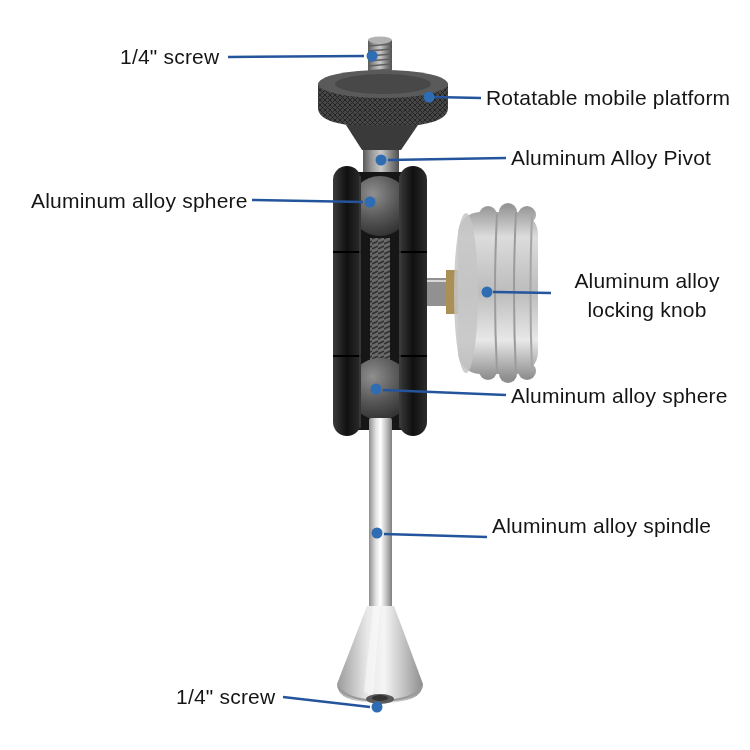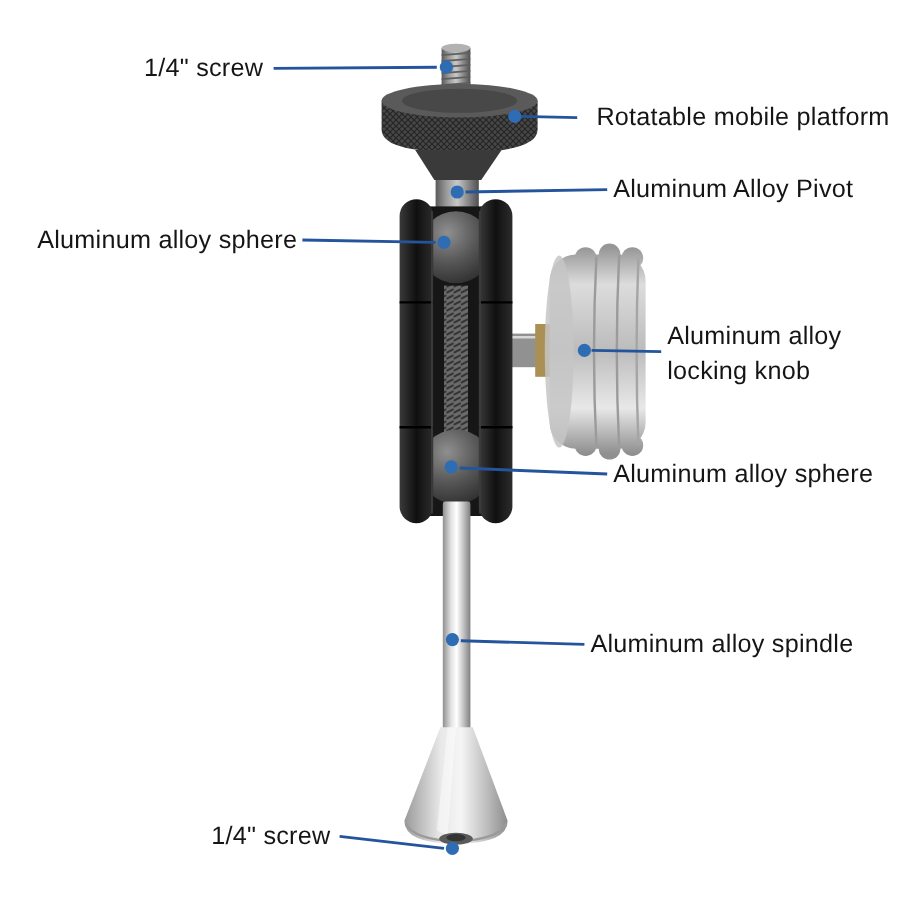--- a/index.html
+++ b/index.html
@@ -159,19 +159,19 @@
     <circle cx="381" cy="160" r="5.5"></circle>
     <circle cx="370" cy="202" r="5.5"></circle>
     <circle cx="487" cy="292" r="5.5"></circle>
     <circle cx="376" cy="389" r="5.5"></circle>
     <circle cx="377" cy="533" r="5.5"></circle>
     <circle cx="377" cy="707" r="5.5"></circle>
   </g>
 </svg>
 
 <div class="label" style="left:120px; top:45px;">1/4" screw</div>
-<div class="label" style="left:486px; top:86px;margin-left:11px;">Rotatable mobile platform</div>
+<div class="label" style="left:486px; top:86px;">Rotatable mobile platform</div>
 <div class="label" style="left:511px; top:146px;text-align:right;">Aluminum Alloy Pivot</div>
 <div class="label" style="left:31px;  top:189px;">Aluminum alloy sphere</div>
-<div class="label wrap" style="left:556px; top:266px;">Aluminum alloy locking knob</div>
+<div class="label wrap" style="left:556px; top:266px;text-align:center;">Aluminum alloy locking knob</div>
 <div class="label" style="left:511px; top:384px;">Aluminum alloy sphere</div>
-<div class="label" style="left:492px; top:525px;">Aluminum alloy spindle</div>
+<div class="label" style="left:492px; top:514px;">Aluminum alloy spindle</div>
 <div class="label" style="left:176px; top:685px;">1/4" screw</div>
 
 </body></html>

